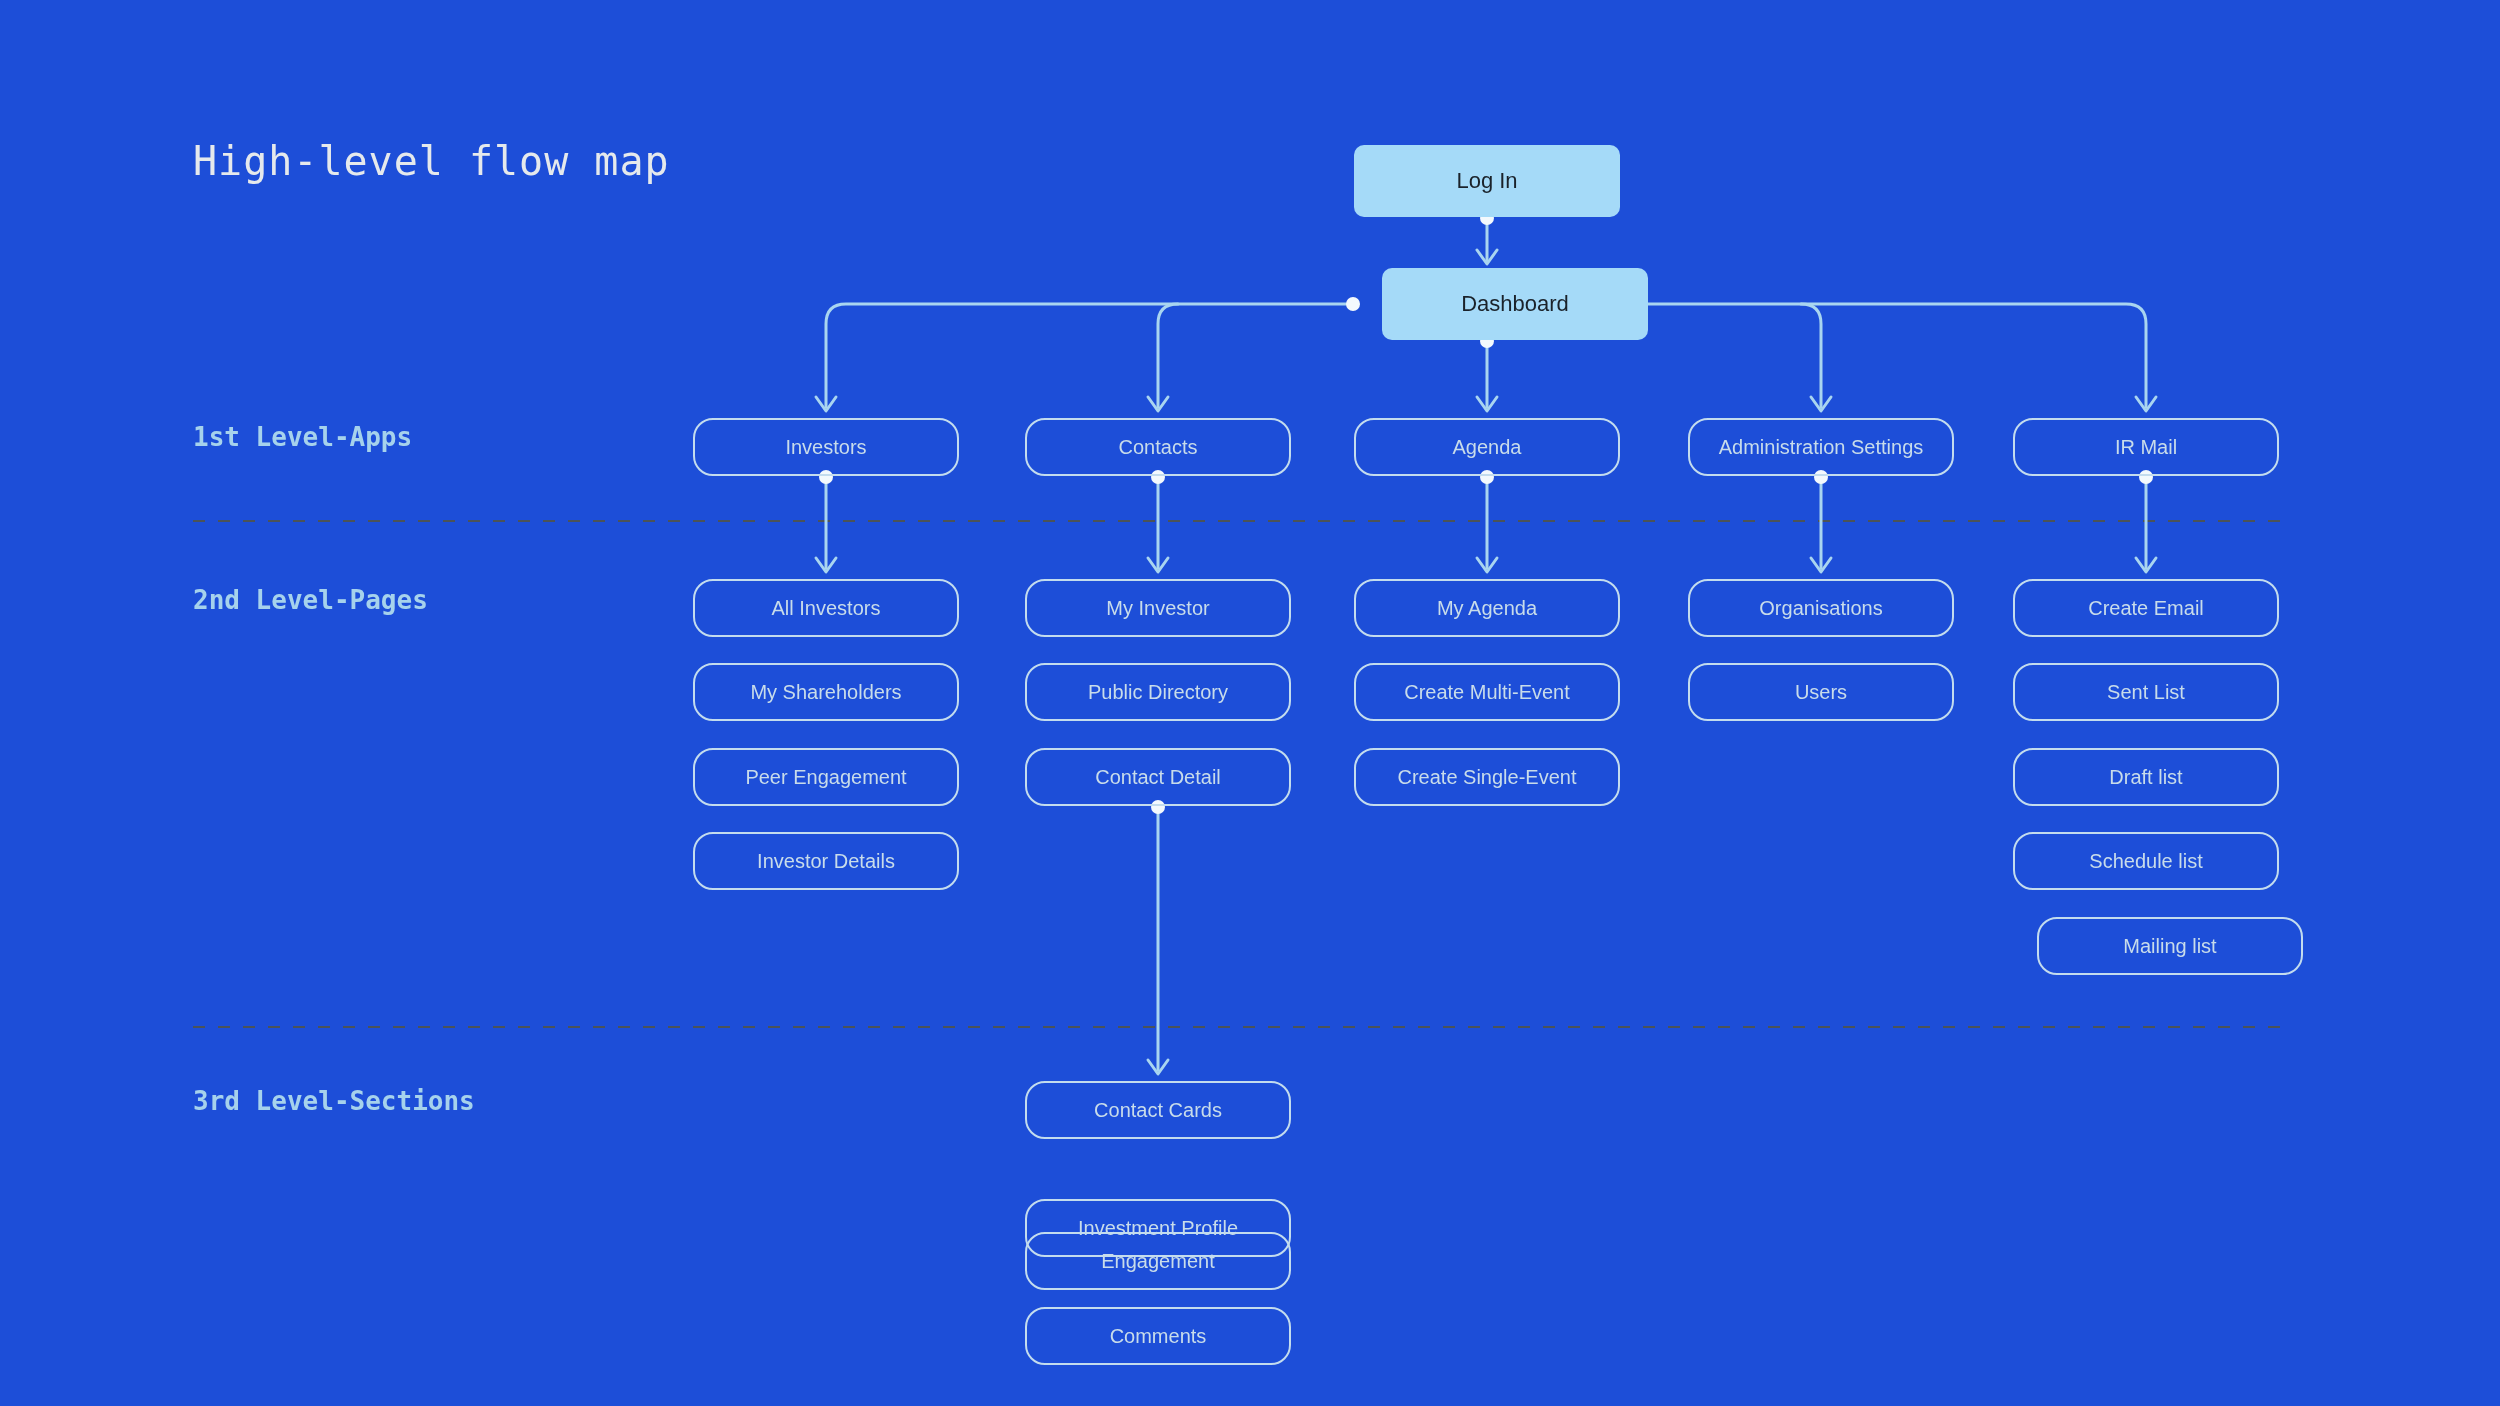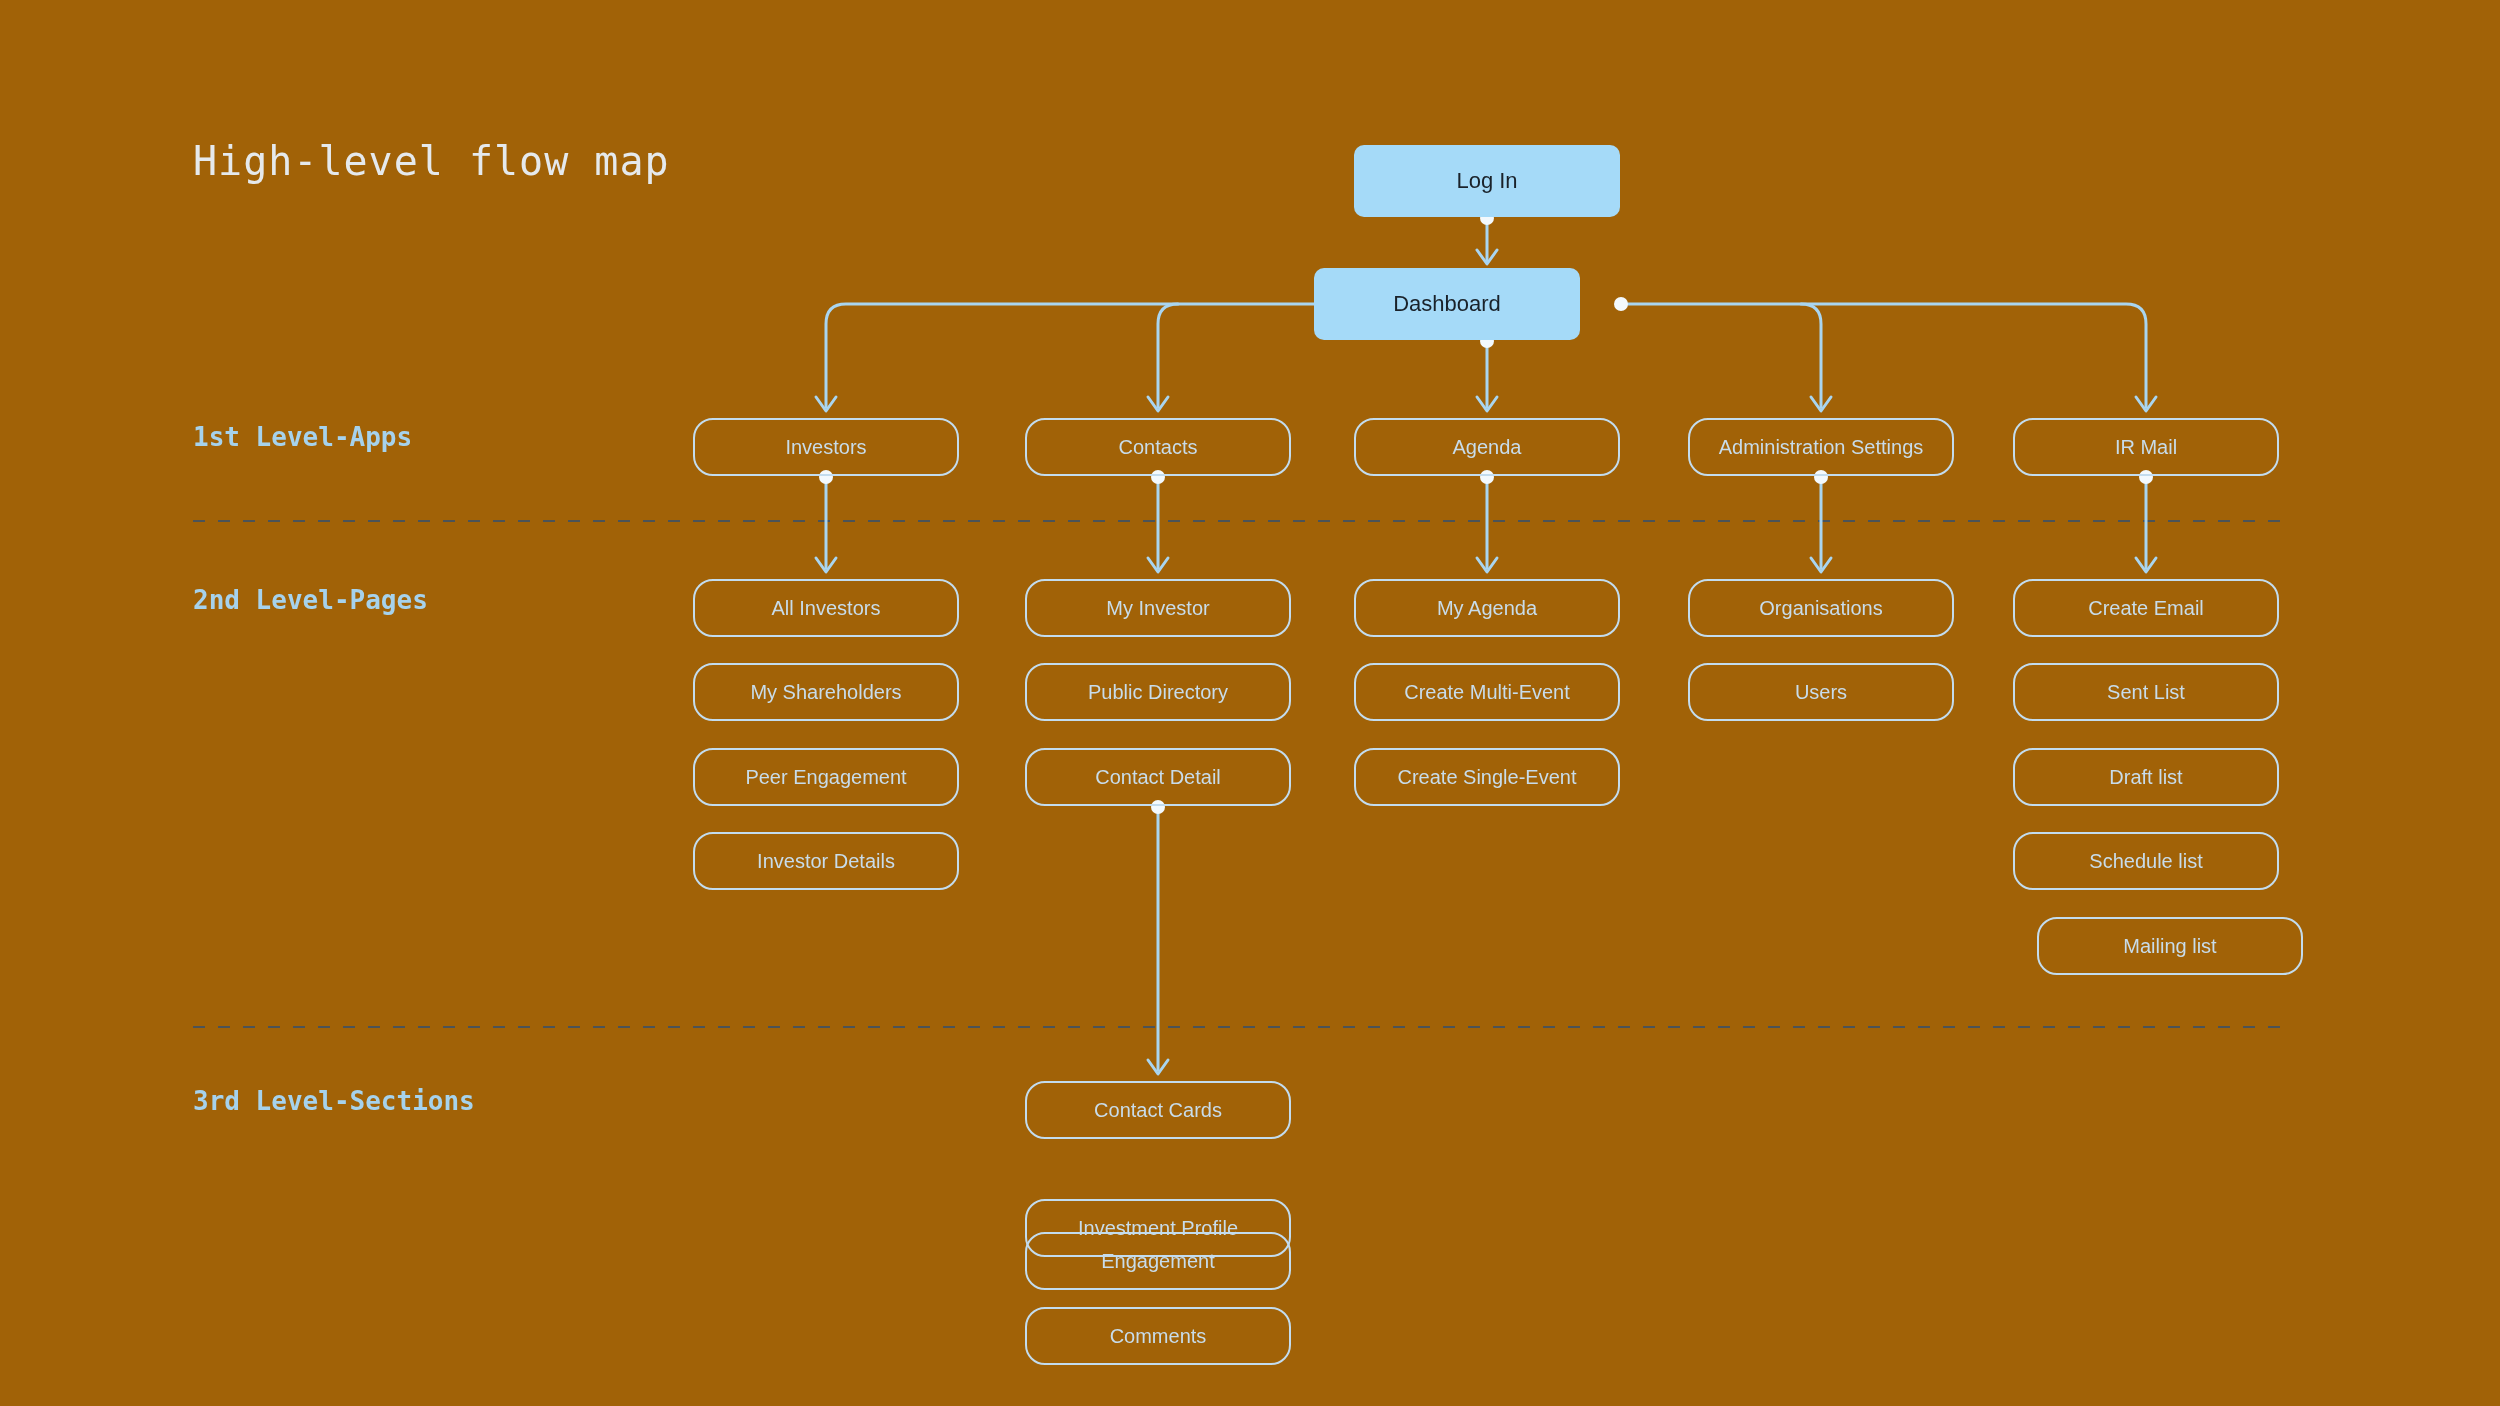--- a/index.html
+++ b/index.html
@@ -1,19 +1,19 @@
 <!DOCTYPE html>
 <html><head>
 <meta charset="utf-8">
 <style>
   html,body{margin:0;padding:0;background:#212729;}
   .canvas{
     position:relative;
     width:2500px;height:1406px;
-    background:#a16207;
+    background:#1d4ed8;
     font-family:"Liberation Sans", sans-serif;
     overflow:hidden;
   }
   .title{
     position:absolute;left:193px;top:138px;margin:0;
     font-family:"DejaVu Sans Mono", monospace;
     font-weight:400;font-size:40px;color:#e5e9ec;letter-spacing:1px;
   }
   .lvl-label{
     position:absolute;left:193px;
@@ -32,21 +32,21 @@
     display:flex;align-items:center;justify-content:center;
     color:#c8dcea;font-size:20px;
     background:transparent;
   }
   .node.filled{
     width:266px;height:72px;
     background:#a5daf8;border:none;border-radius:10px;
     color:#1a222a;font-size:22px;
   }
   .login{left:1354px;top:145px;}
-  .dashboard{left:1314px;top:268px;}
+  .dashboard{left:1382px;top:268px;}
   .c1{left:693px;} .c2{left:1025px;} .c3{left:1354px;} .c4{left:1688px;} .c5{left:2013px;}
   .lvl1{top:418px;}
   .p0{top:579px;} .p1{top:663px;} .p2{top:748px;} .p3{top:832px;} .p4{top:917px;margin-left:24px;}
   .s0{top:1081px;} .s1{top:1199px;} .s2{top:1232px;} .s3{top:1307px;}
 </style>
 </head>
 <body>
 
 <div class="canvas">
 

